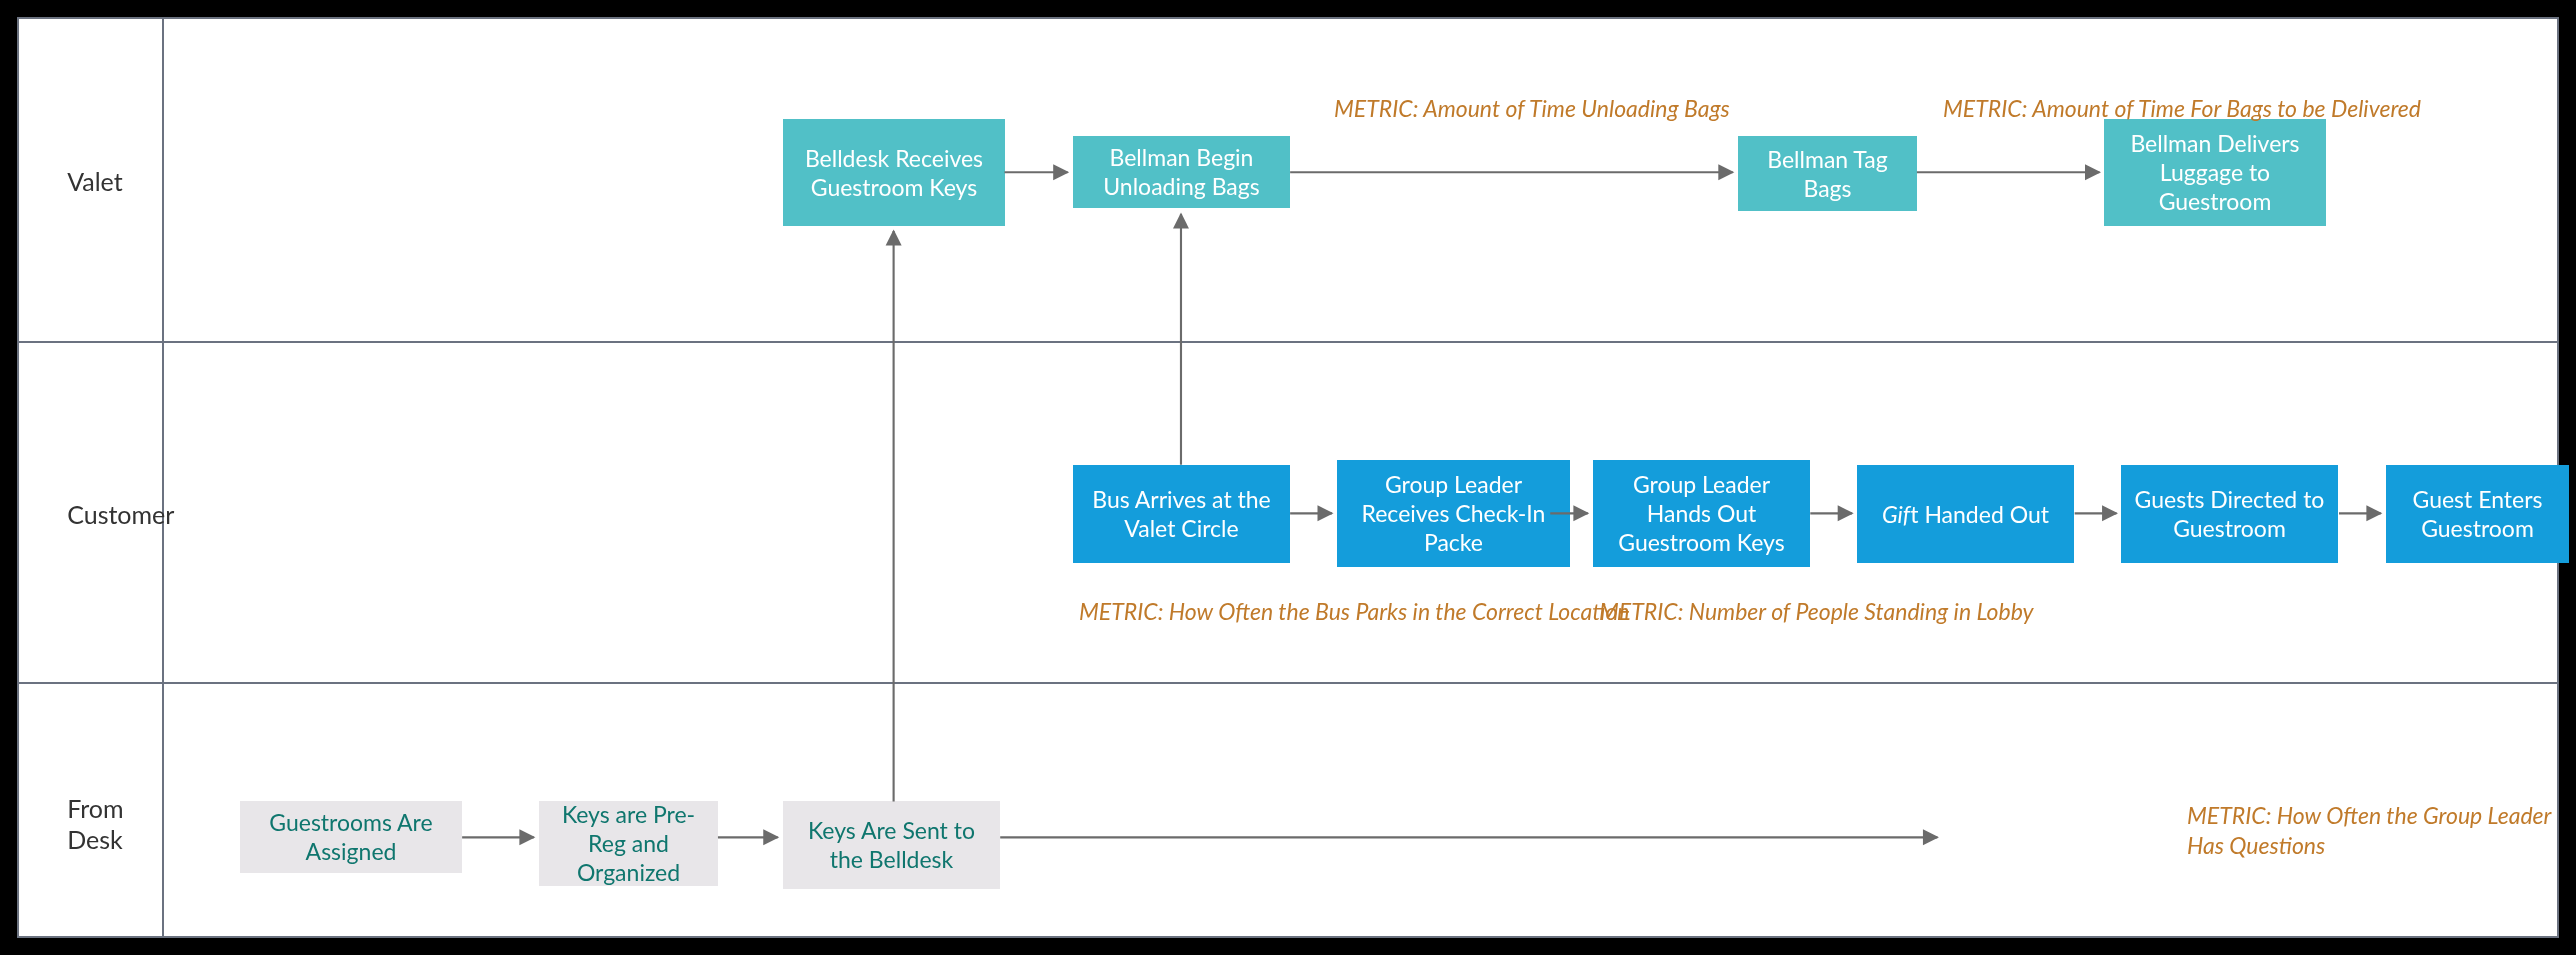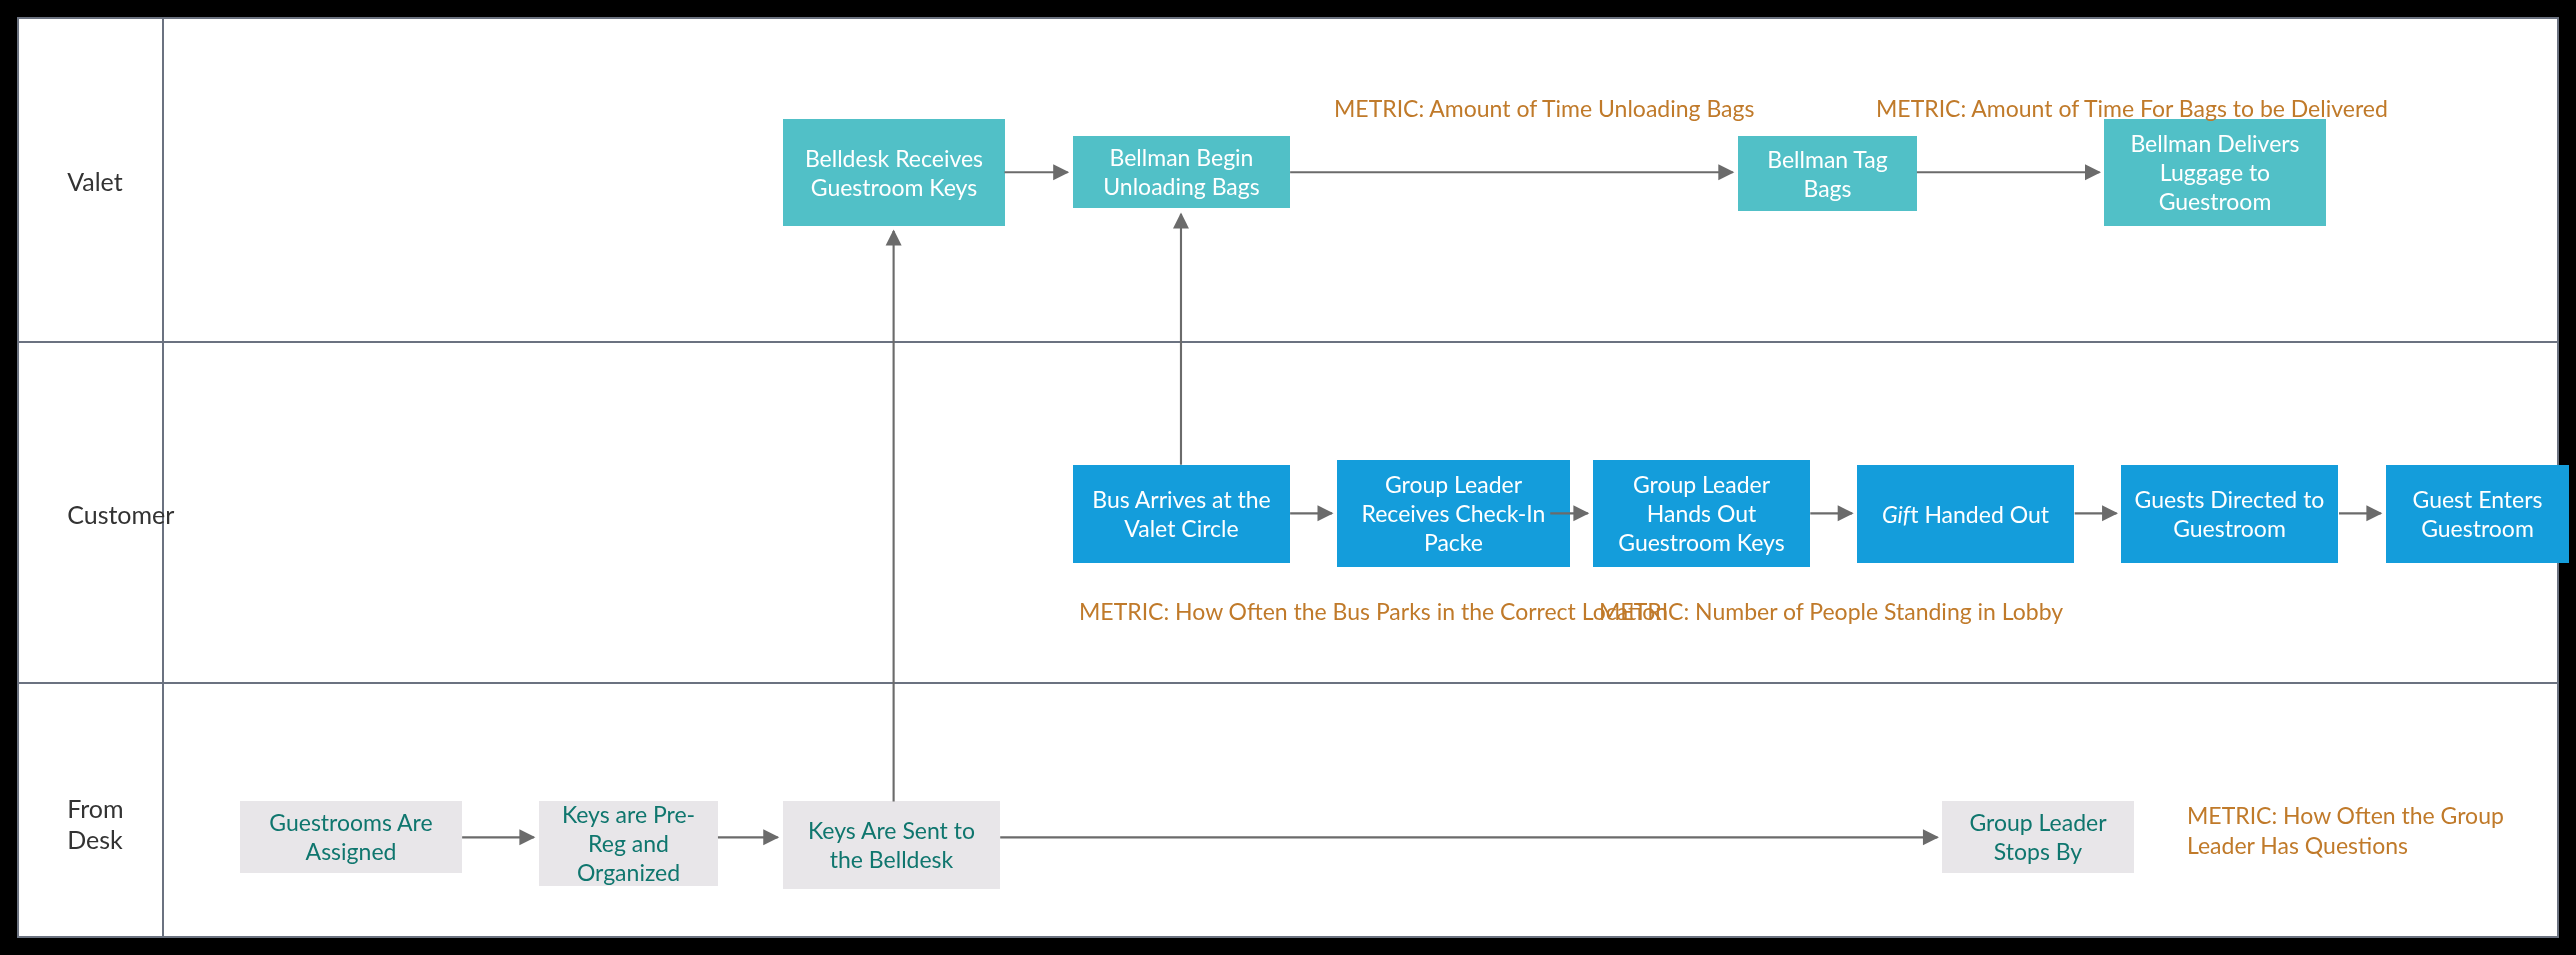--- a/index.html
+++ b/index.html
@@ -6,21 +6,21 @@
   .page{width:2576px;height:955px;background:#000;box-sizing:border-box;padding:17px;}
   .canvas{position:relative;width:2542px;height:921px;background:#fff;}
   .hline{position:absolute;left:0;right:0;height:1.7px;background:#6b7280;}
   .vline{position:absolute;top:0;bottom:0;width:1.7px;background:#6b7280;}
   .lane-label{position:absolute;color:#333;font-size:25px;line-height:1.25;white-space:pre;margin-left:40px;}
   .node{position:absolute;display:flex;align-items:center;justify-content:center;text-align:center;
         padding:6.8px 12px;box-sizing:border-box;font-size:23px;line-height:1.25;color:#fff;}
   .teal{background:#51c0c7;}
   .blue{background:#149ddb;}
   .gray{background:#e8e6e9;color:#0f766e;}
-  .metric{position:absolute;color:#c07a2a;font-size:23px;line-height:1.3;}
+  .metric{position:absolute;color:#c07a2a;font-size:23px;line-height:1.3;font-style:italic;}
   svg.arrows{position:absolute;inset:0;width:100%;height:100%;pointer-events:none;}
   svg.arrows line{stroke:#6b6b6b;stroke-width:2.5;}
 </style>
 </head>
 <body>
 
 <div class="page">
   <div class="canvas">
 
     <div class="hline" style="top:0"></div>
@@ -63,26 +63,24 @@
     <div class="node blue" style="left:2369px;top:448px;width:183px;height:98px">Guest Enters
 Guestroom</div>
 
     <div class="node gray" style="left:223px;top:784px;width:222px;height:72px">Guestrooms Are
 Assigned</div>
     <div class="node gray" style="left:522px;top:784px;width:179px;height:85px;overflow:hidden">Keys are
 Pre-Reg and
 Organized</div>
     <div class="node gray" style="left:766px;top:784px;width:217px;height:88px">Keys Are Sent to
 the Belldesk</div>
-    <div class="node gray" style="left:1925px;top:784px;width:192px;height:72px">Group Leader
-Stops By</div>
 
     <div class="metric" style="left:1317px;top:77px">METRIC: Amount of Time
 Unloading Bags</div>
-    <div class="metric" style="left:1859px;top:77px">METRIC: Amount of Time For
+    <div class="metric" style="left:1926px;top:77px">METRIC: Amount of Time For
 Bags to be Delivered</div>
     <div class="metric" style="left:1062px;top:580px">METRIC: How Often the Bus
 Parks in the Correct Location</div>
     <div class="metric" style="left:1582px;top:580px">METRIC: Number of People
 Standing in Lobby</div>
     <div class="metric" style="left:2170px;top:784px">METRIC: How Often the
 Group Leader Has Questions</div>
 
     <svg class="arrows" viewBox="0 0 2981 1080" width="2542" height="921">
       <defs>

